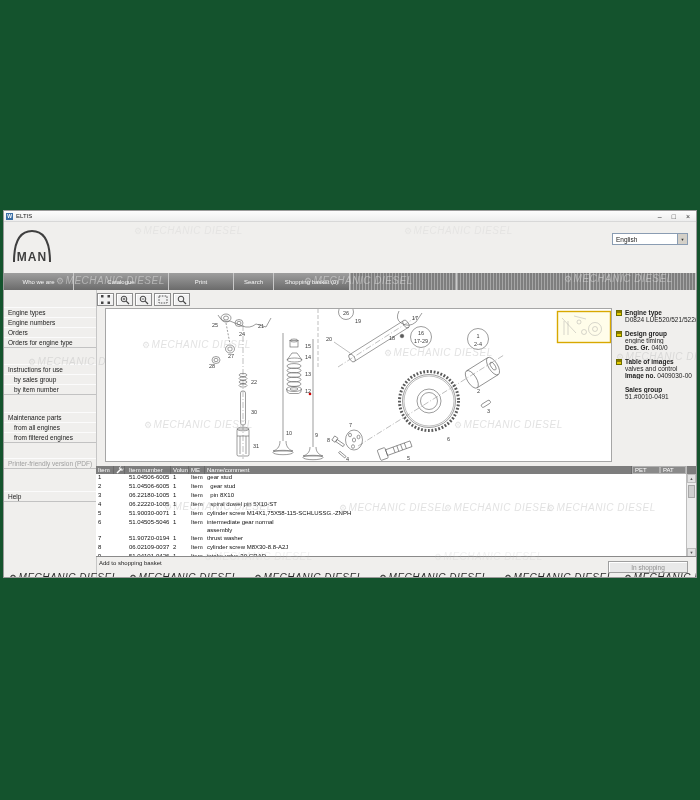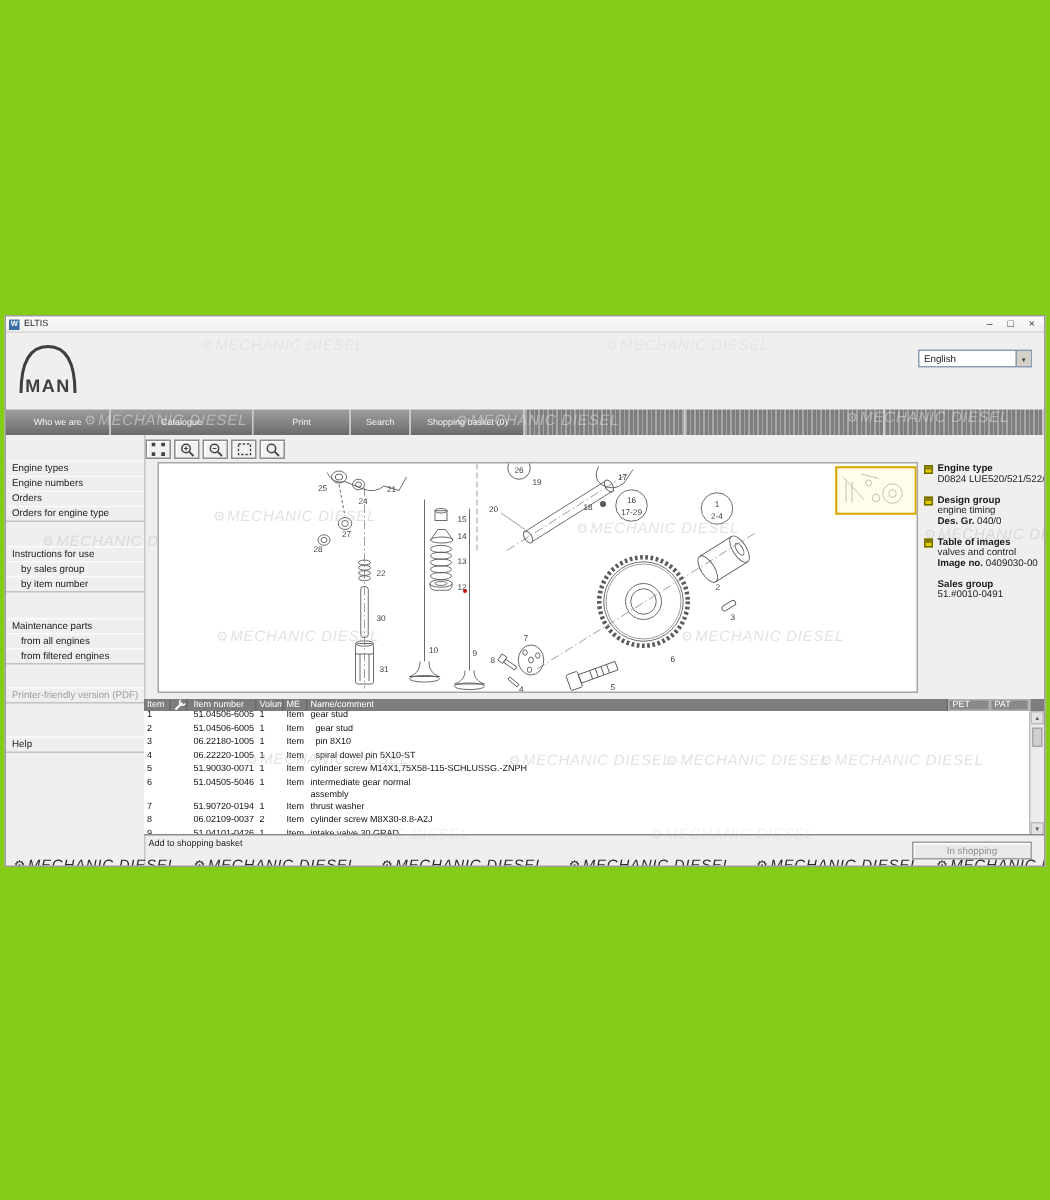--- a/index.html
+++ b/index.html
@@ -1,17 +1,17 @@
 <!DOCTYPE html>
 <html><head>
 <meta charset="utf-8">
 <style>
   * { margin:0; padding:0; box-sizing:border-box; }
   body { background:#ffffff; font-family:"Liberation Sans", sans-serif; }
-  .canvas { position:relative; width:700px; height:800px; background:#84cc16; overflow:hidden; }
+  .canvas { position:relative; width:700px; height:800px; background:#14532d; overflow:hidden; }
   .window { position:absolute; left:3px; top:210px; width:694px; height:368px;
             background:#f0efed; border:1px solid #9a9a9a; overflow:hidden; }
 
   
   .titlebar { position:absolute; left:0; top:0; width:692px; height:11px;
               background:linear-gradient(#fdfdfd,#eeeeee); border-bottom:1px solid #d8d8d8;
               display:flex; align-items:center; font-size:6px; color:#222; }
   .app-icon { width:7px; height:7px; background:#3a6ea5; color:#fff; font-size:5px; font-weight:bold;
               display:flex; align-items:center; justify-content:center; margin:0 3px 0 2px; }
   .win-controls { margin-left:auto; display:flex; gap:10px; padding-right:6px; font-size:7px; color:#333; }

